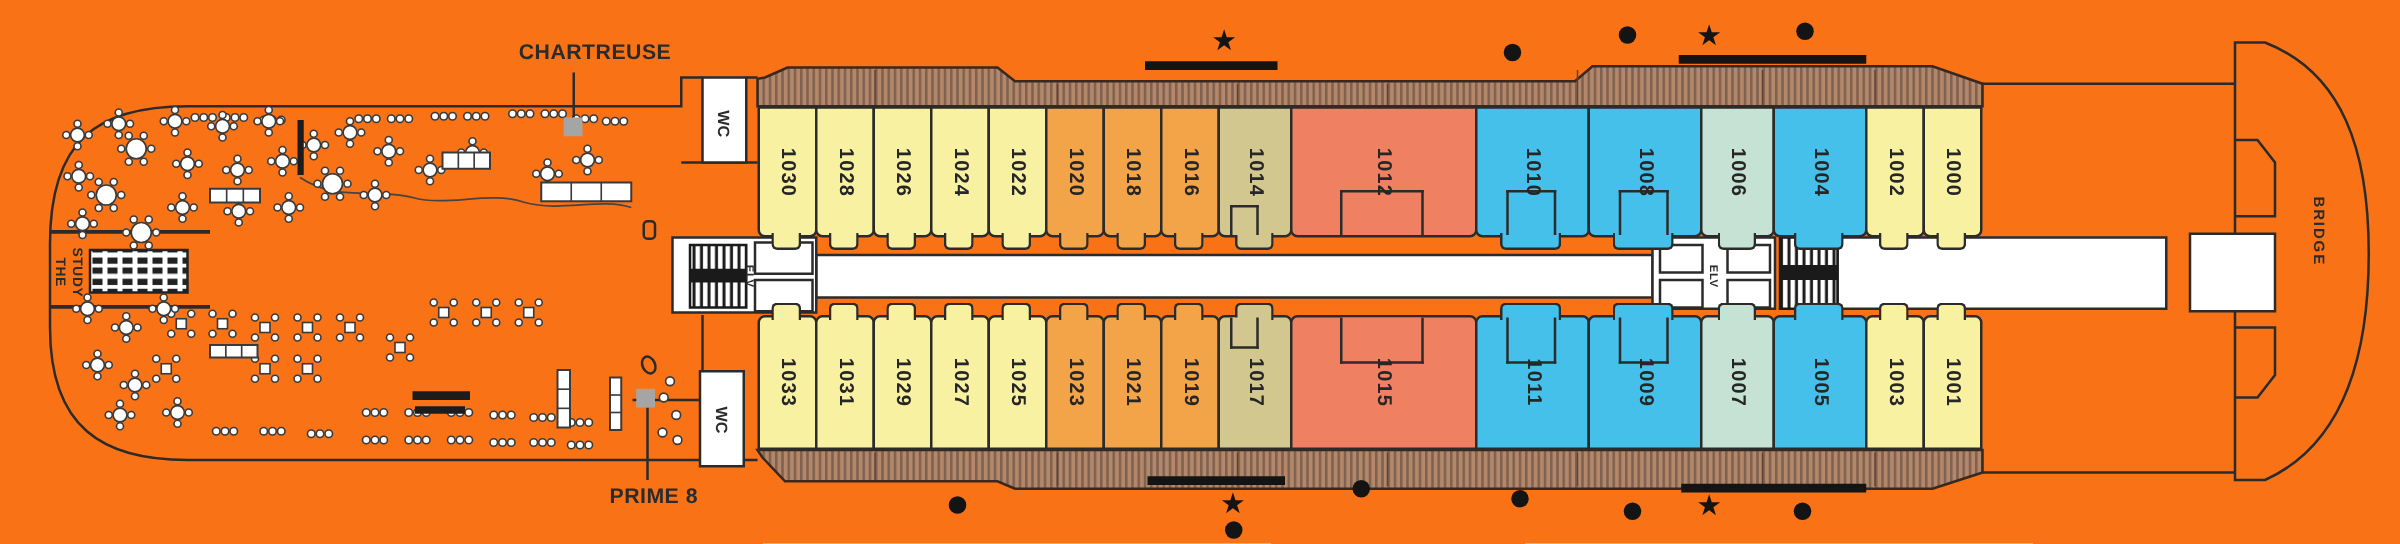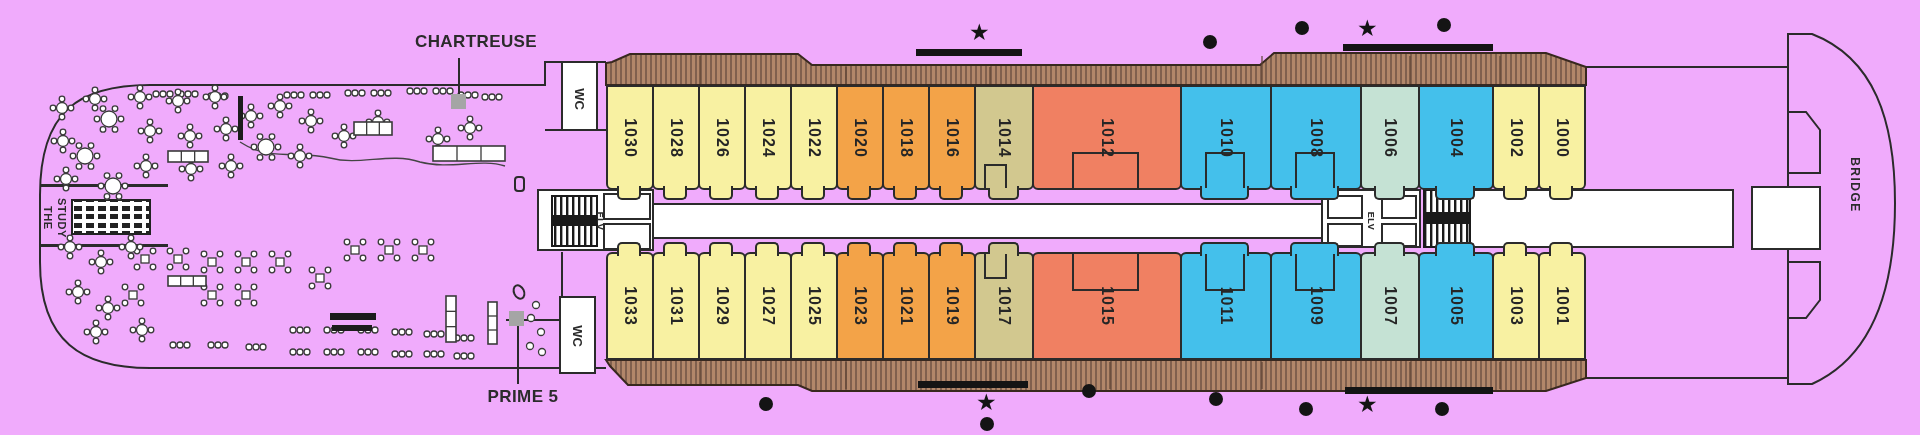--- a/index.html
+++ b/index.html
@@ -1,17 +1,17 @@
 <!DOCTYPE html>
 <html><head>
 <meta charset="utf-8">
 <style>
   :root{ --outline:#2b2b2b; }
   html,body{margin:0;padding:0;background:#fff;}
-  .stage{position:relative;width:1920px;height:435px;background:#f0abfc;overflow:hidden;
+  .stage{position:relative;width:1920px;height:435px;background:#f97316;overflow:hidden;
          font-family:"Liberation Sans",sans-serif;}
   .stage svg{position:absolute;left:0;top:0;}
 
   
   .cabin{position:absolute;box-sizing:border-box;border:2px solid var(--outline);}
   .cabin.top{top:85px;height:105px;border-radius:0 0 6px 6px;}
   .cabin.bot{top:252px;height:108px;border-radius:6px 6px 0 0;}
   .tab{position:absolute;left:21%;width:55%;box-sizing:border-box;border:2px solid var(--outline);background:inherit;}
   .cabin.top .tab{top:calc(100% - 2px);height:14px;border-top:none;border-radius:0 0 5px 5px;}
   .cabin.bot .tab{bottom:calc(100% - 2px);height:14px;border-bottom:none;border-radius:5px 5px 0 0;}
@@ -474,21 +474,21 @@
         <circle cx="530" cy="346" r="3.5" stroke="#3a3a3a" stroke-width="1.3" fill="#fff"></circle>
         <circle cx="542" cy="352" r="3.5" stroke="#3a3a3a" stroke-width="1.3" fill="#fff"></circle>
         <circle cx="536" cy="305" r="3.5" stroke="#3a3a3a" stroke-width="1.3" fill="#fff"></circle>
       </g>
   </svg>
 
   <div class="plain-label" style="left:476px;top:42px;">CHARTREUSE</div>
   <div class="marker-line" style="left:458px;top:58px;height:36px;"></div>
   <div class="marker-square" style="left:451px;top:94px;"></div>
 
-  <div class="plain-label" style="left:523px;top:397px;">PRIME 5</div>
+  <div class="plain-label" style="left:523px;top:397px;">PRIME 8</div>
   <div class="marker-line" style="left:517px;top:326px;height:58px;"></div>
   <div class="marker-square" style="left:509px;top:311px;"></div>
 
   <div class="study" style="left:40px;top:190px;height:56px;">
     <span>THE</span><br>
     <span>STUDY</span>
   </div>
 
   <div class="vlabel wc" style="left:579px;top:99px;">WC</div>
   <div class="vlabel wc" style="left:577px;top:336px;">WC</div>

